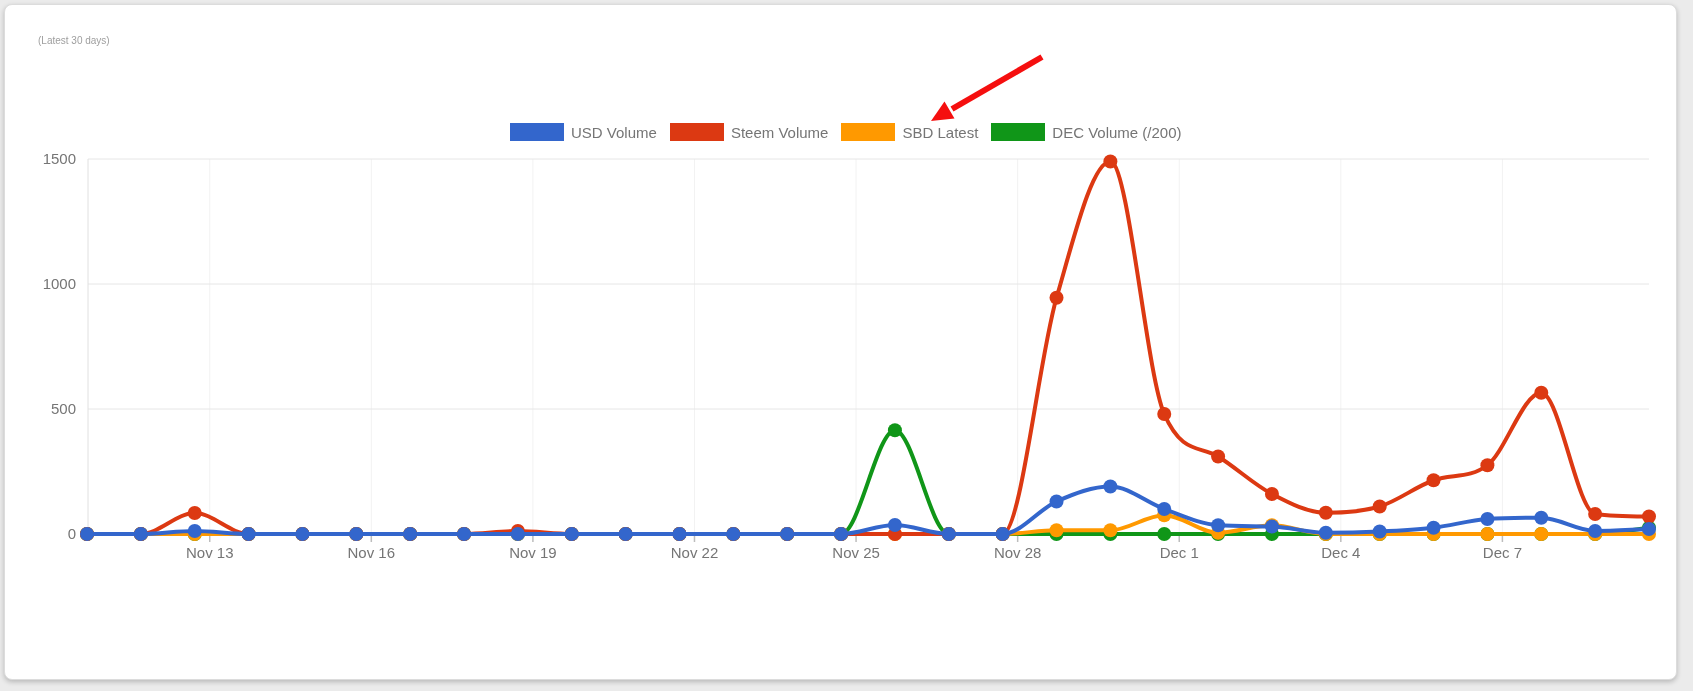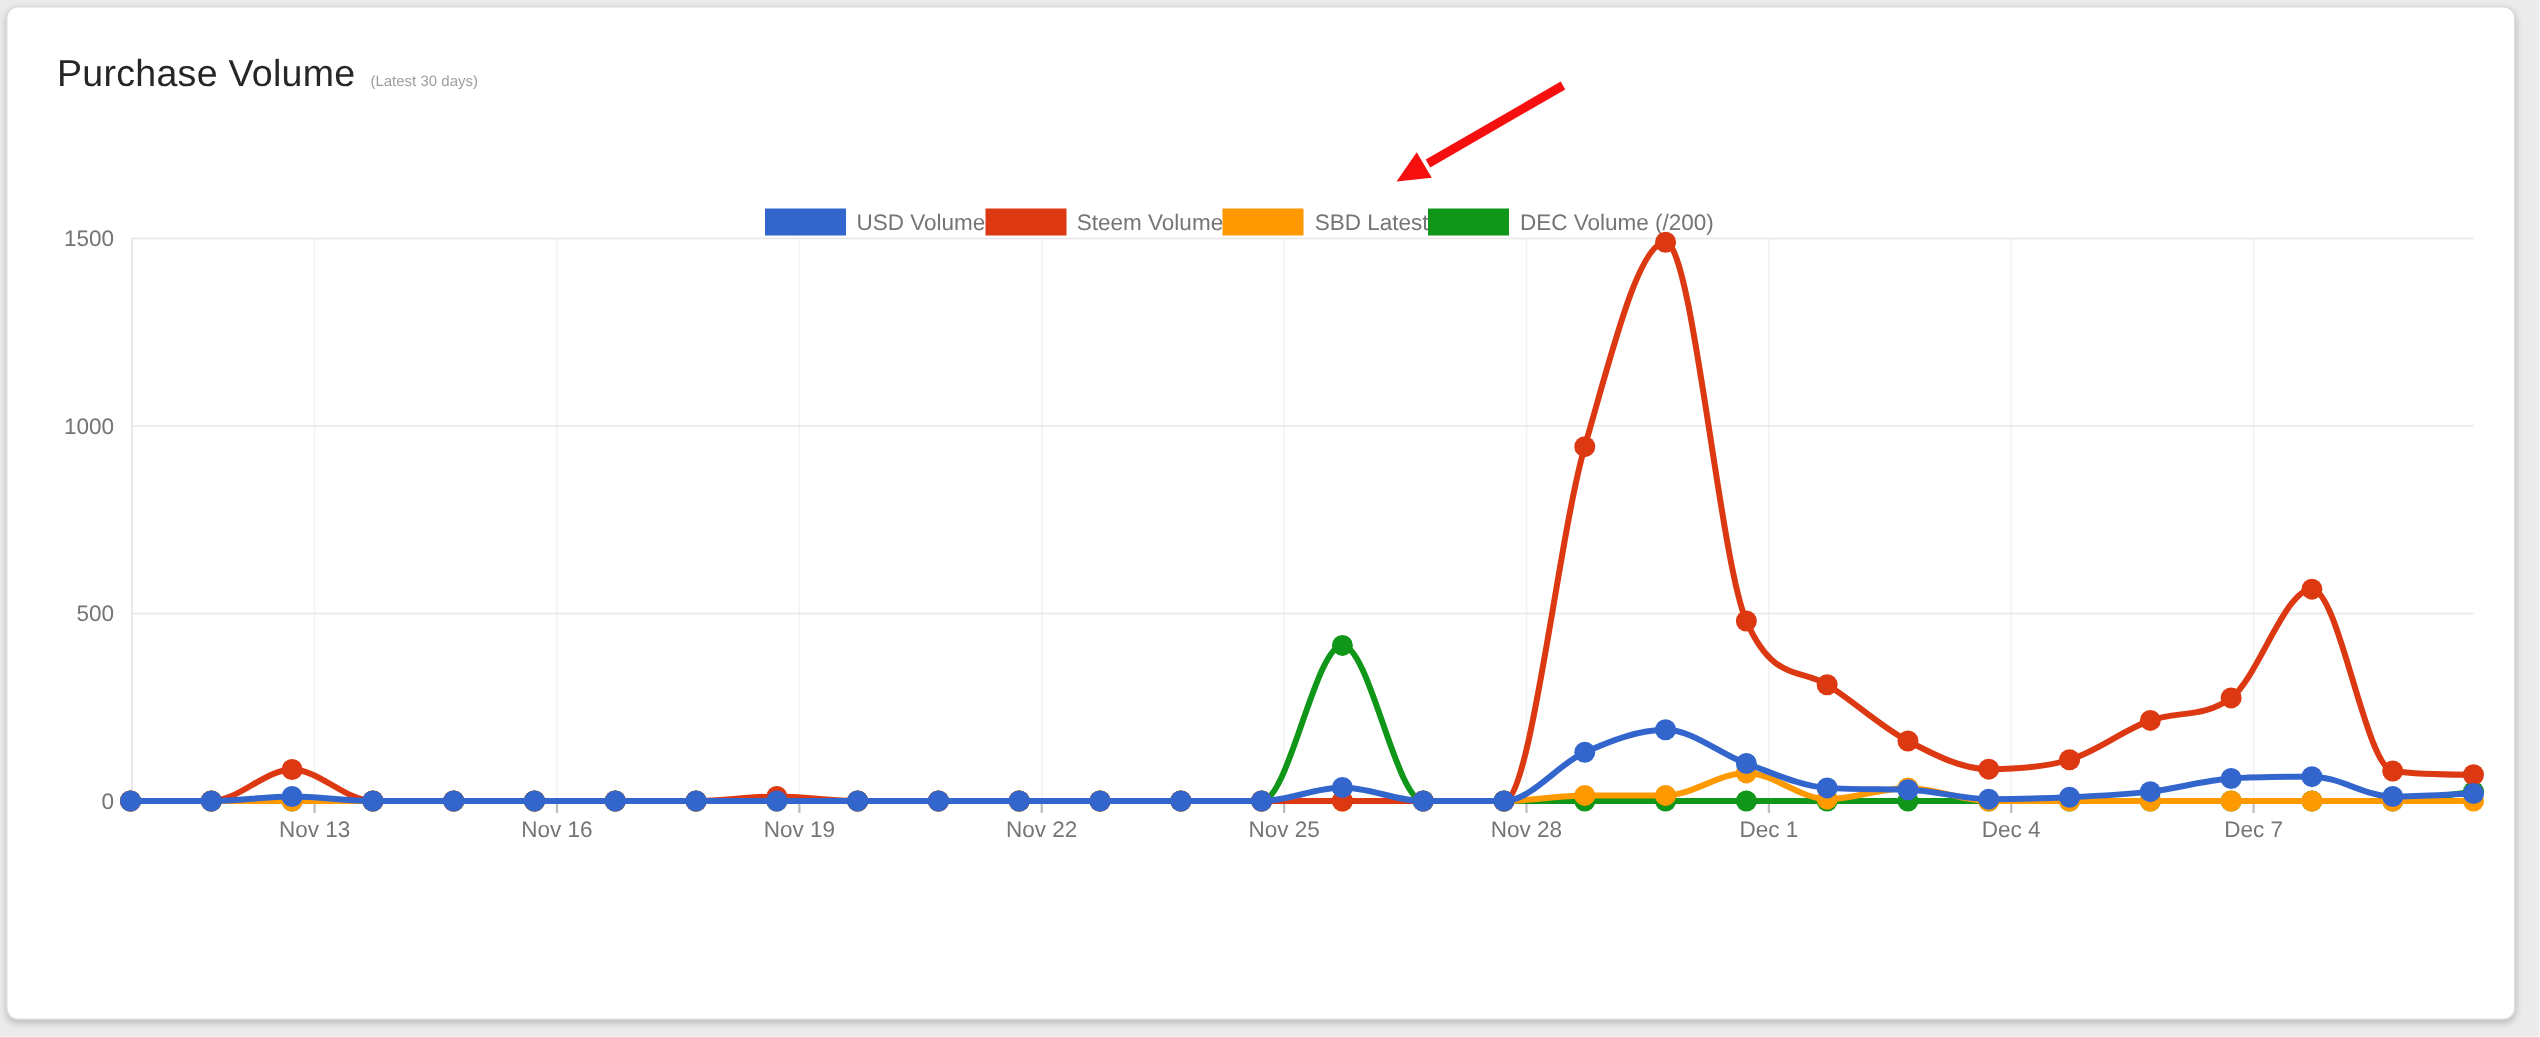--- a/index.html
+++ b/index.html
@@ -11,33 +11,32 @@
   .card{
     position:absolute;left:4px;top:4px;width:1673px;height:676px;
     background:#ffffff;border-radius:8px;
     border:1px solid #dcdcdc;
     box-shadow:0 2px 5px rgba(0,0,0,.22);
     box-sizing:border-box;
   }
   .title-row{position:absolute;left:33px;top:30px;display:flex;align-items:baseline;gap:10px;}
   .title{font-size:25px;color:#262626;letter-spacing:.2px;}
   .subtitle{font-size:10px;color:#9e9e9e;}
-  .legend{position:absolute;left:505px;top:118px;display:flex;align-items:flex-end;margin-top:16px;}
+  .legend{position:absolute;left:505px;top:118px;display:flex;align-items:flex-end;gap:13px;}
   .legend-item{display:flex;align-items:center;gap:7px;}
   .legend-swatch{width:54px;height:18px;display:inline-block;}
   .legend-label{font-size:15px;color:#757575;white-space:nowrap;}
   svg.layer{position:absolute;left:0;top:0;pointer-events:none;}
   svg text{font-family:"Liberation Sans", sans-serif;}
 </style>
 </head>
 <body style="background: rgb(235, 235, 235);">
 
 <div class="card">
   <div class="title-row">
-    <span class="title">Purchase Volume</span>
     <span class="subtitle">(Latest 30 days)</span>
   </div>
 
   <div class="legend">
     <div class="legend-item">
       <span class="legend-swatch" style="background: rgb(51, 102, 204);"></span>
       <span class="legend-label">USD Volume</span>
     </div>
     <div class="legend-item">
       <span class="legend-swatch" style="background: rgb(220, 57, 18);"></span>

